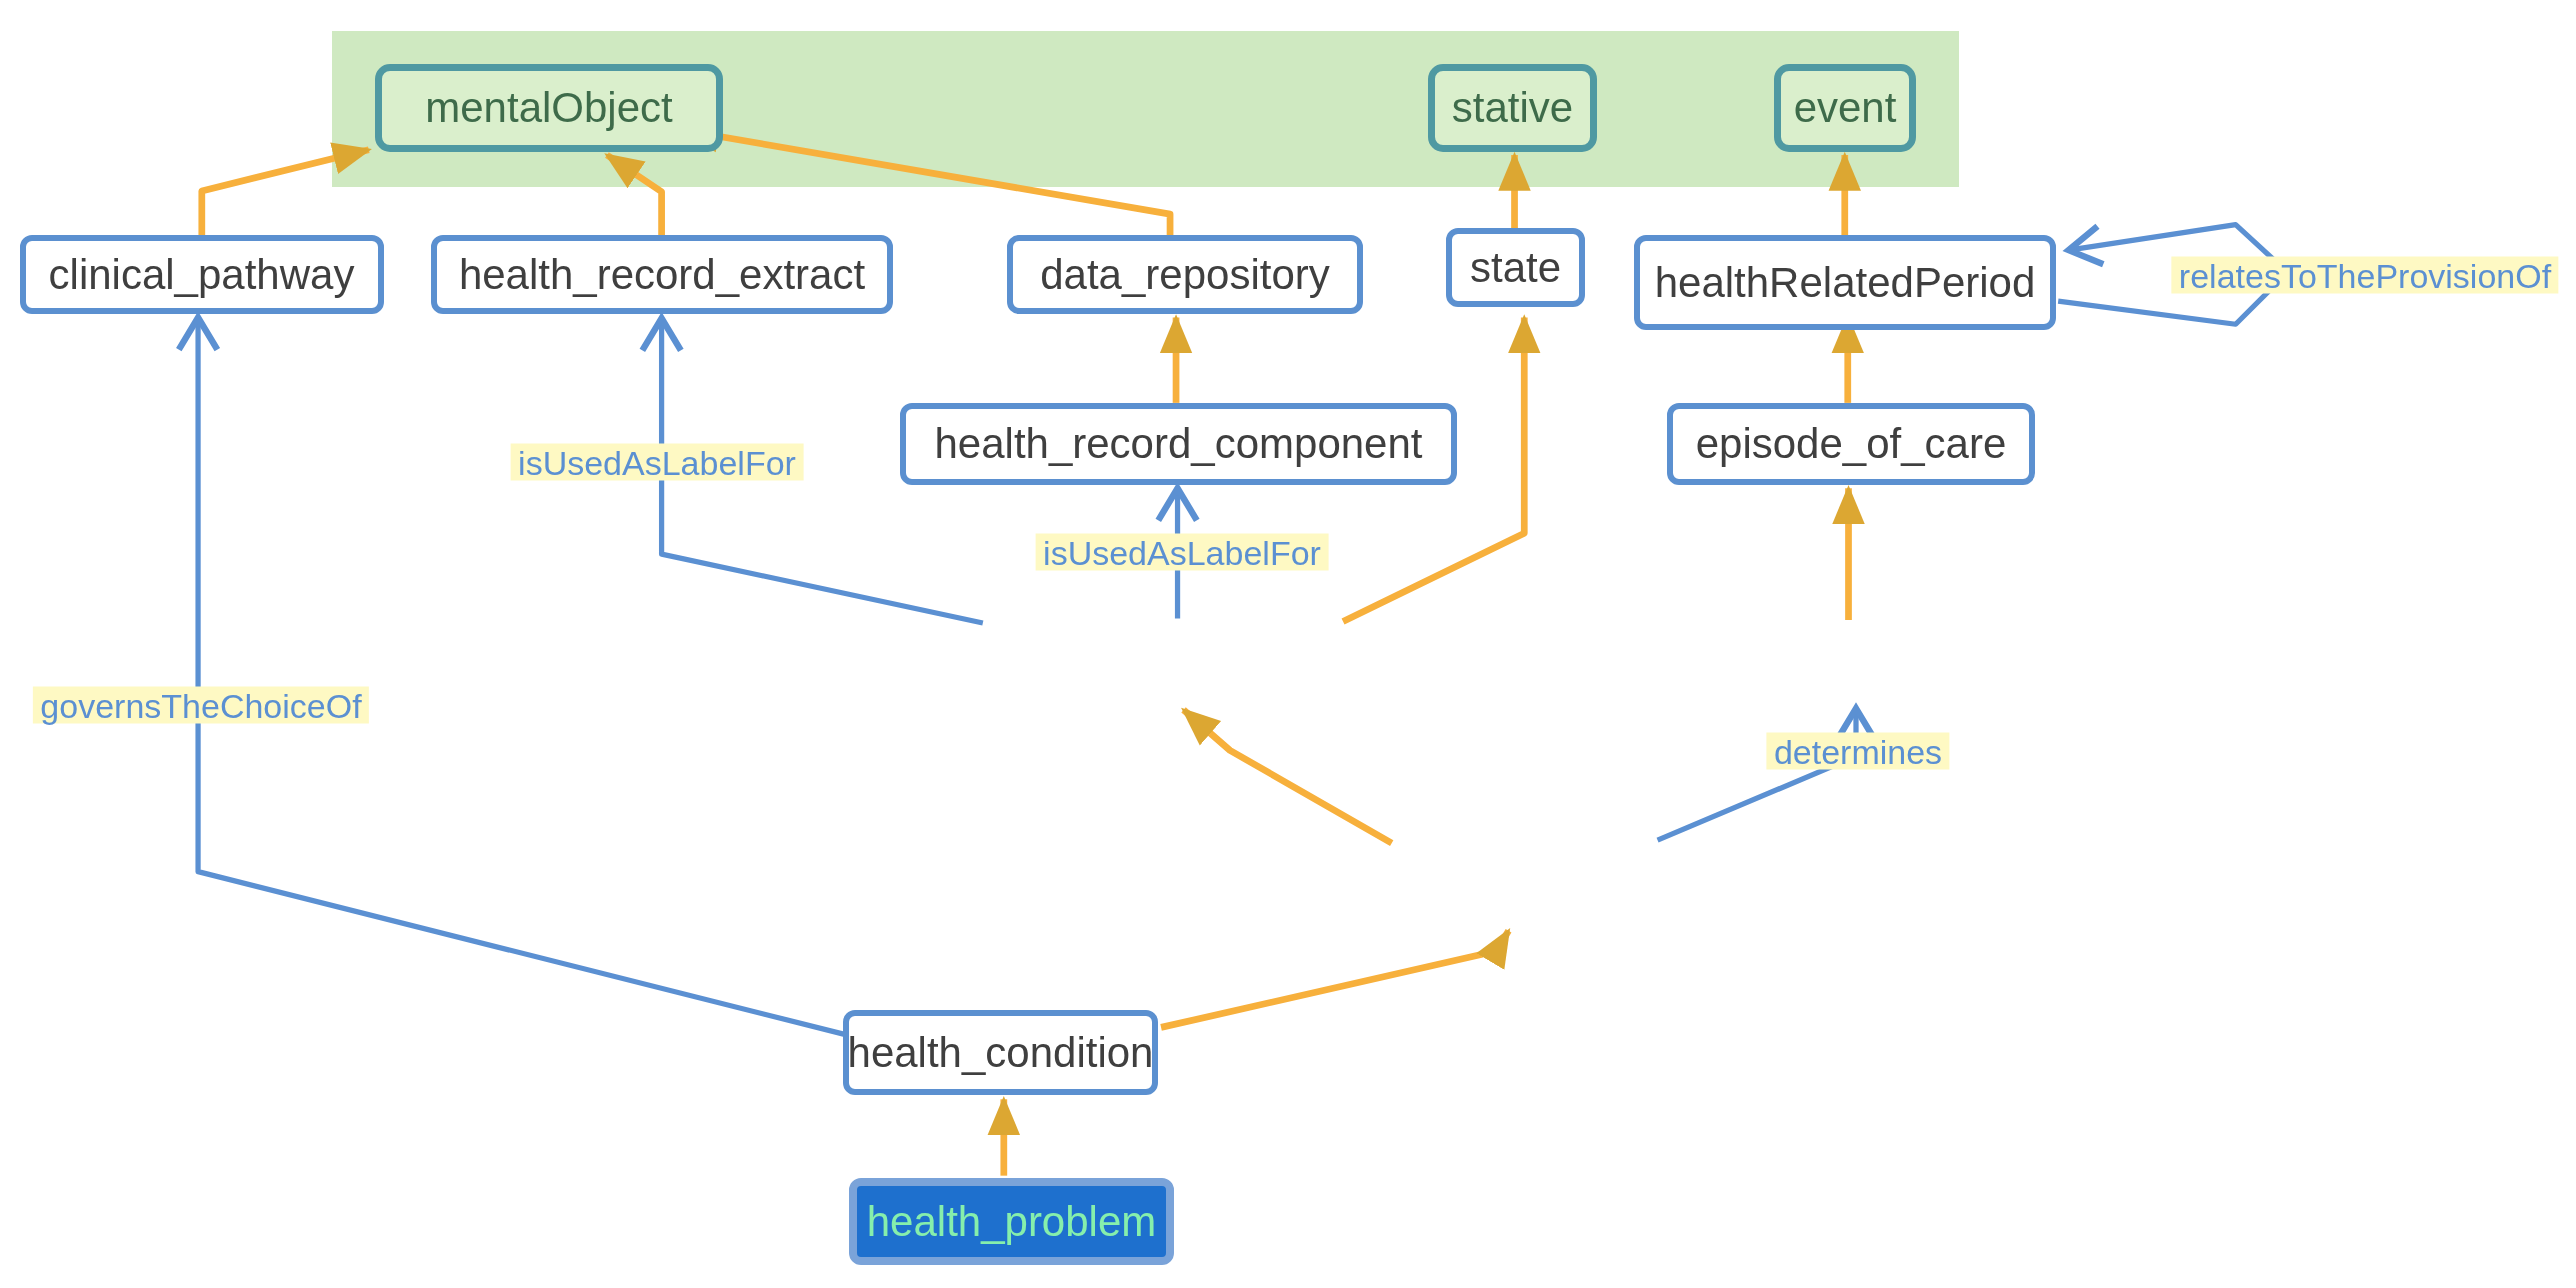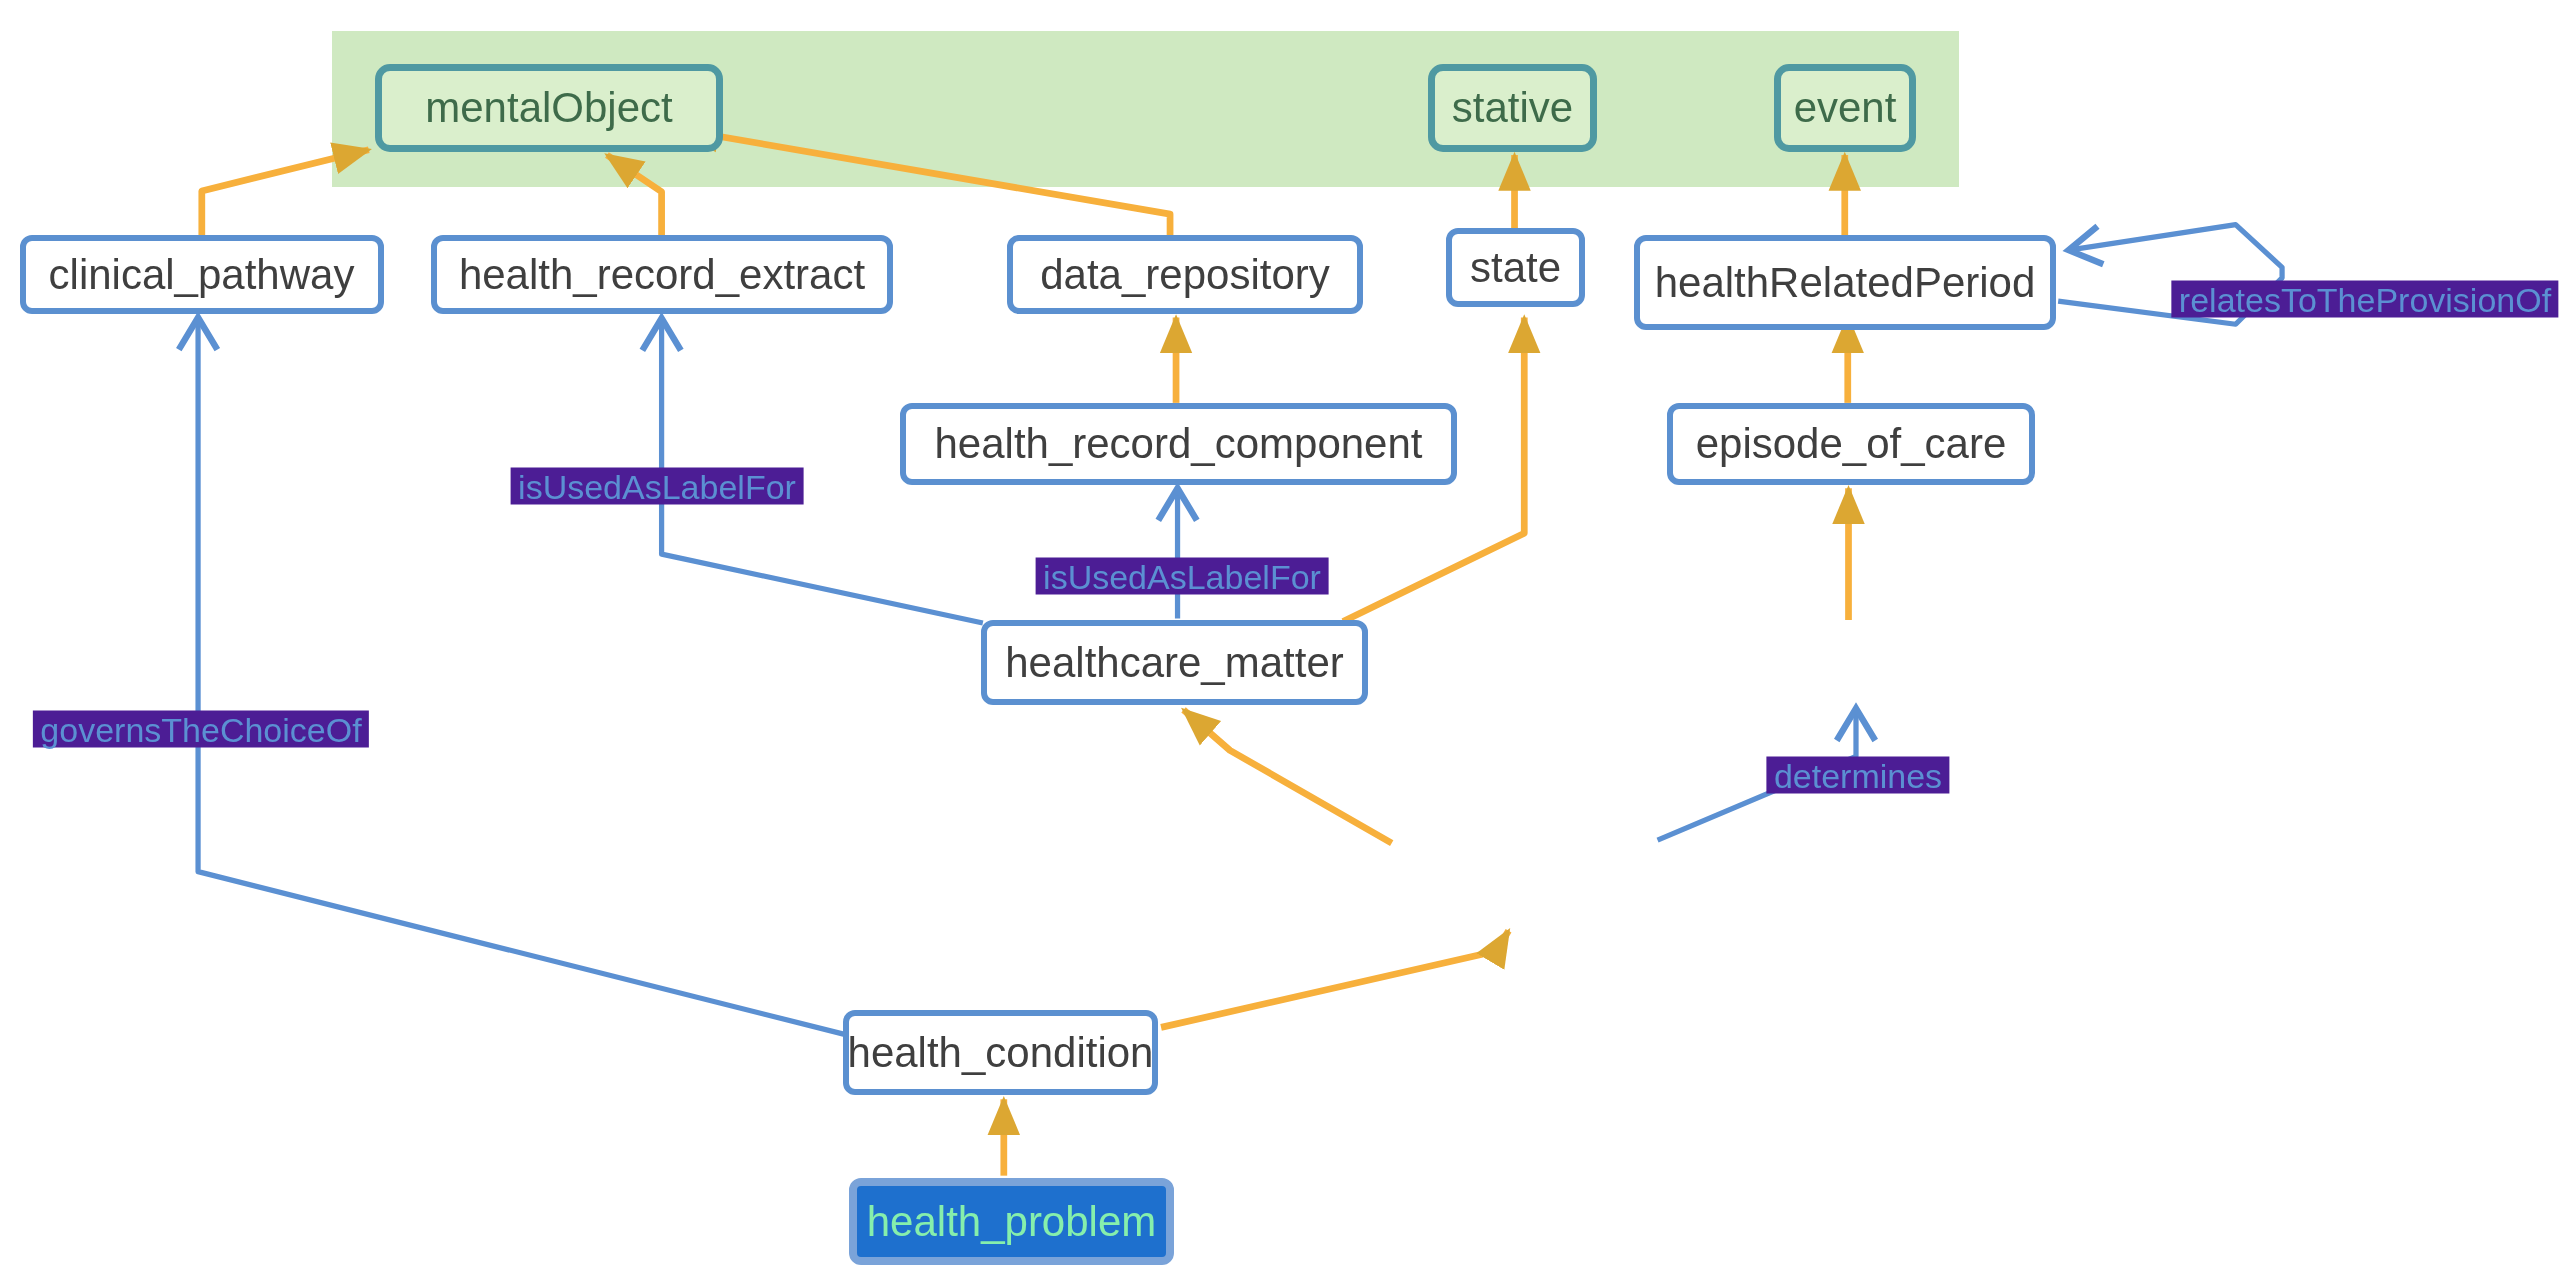--- a/index.html
+++ b/index.html
@@ -6,21 +6,21 @@
   #canvas{position:relative;width:2576px;height:1288px;background:#ffffff;overflow:hidden;
           font-family:"Liberation Sans", sans-serif;}
   #band{position:absolute;left:332px;top:31px;width:1627px;height:156px;background:#cfe9c1;}
   #edges{position:absolute;left:0;top:0;width:2576px;height:1288px;}
   .node{position:absolute;display:flex;align-items:center;justify-content:center;
         box-sizing:border-box;font-size:42px;white-space:nowrap;border-radius:12px;}
   .node.white{border:6.7px solid #5b90d0;background:#ffffff;color:#3f3f3f;}
   .node.green{border:7.5px solid #4f99a2;background:#daefcc;color:#3e6b4a;border-radius:15px;}
   .node.problem{border:8.2px solid #7aa3d9;background:#1e70ce;color:#86efac;border-radius:12px;}
   .edge-label{position:absolute;transform:translate(-50%,-50%);font-size:34px;color:#5b90d2;
-        background:#4c1d95;padding:1.5px 7.5px;white-space:nowrap;line-height:1.0;margin-top:24px;}
+        background:#fef9c3;padding:1.5px 7.5px;white-space:nowrap;line-height:1.0;}
   polyline{fill:none;stroke-linejoin:round;}
   .ey{stroke:#f7b03c;stroke-width:9px;}
   .eb{stroke:#5b90d2;stroke-width:7px;}
 </style>
 </head>
 <body>
 
 <div id="canvas">
 
   <div id="band"></div>
@@ -81,23 +81,20 @@
     <span>healthRelatedPeriod</span>
   </div>
 
   <div class="node white" style="left:900px;top:403px;width:557px;height:82px;">
     <span>health_record_component</span>
   </div>
   <div class="node white" style="left:1667px;top:403px;width:368px;height:82px;">
     <span>episode_of_care</span>
   </div>
 
-  <div class="node white" style="left:981px;top:620px;width:387px;height:85px;">
-    <span>healthcare_matter</span>
-  </div>
 
 
   <div class="node white" style="left:843px;top:1010px;width:315px;height:85px;">
     <span>health_condition</span>
   </div>
 
   <div class="node problem" style="left:849px;top:1178px;width:325px;height:87px;">
     <span>health_problem</span>
   </div>
 

